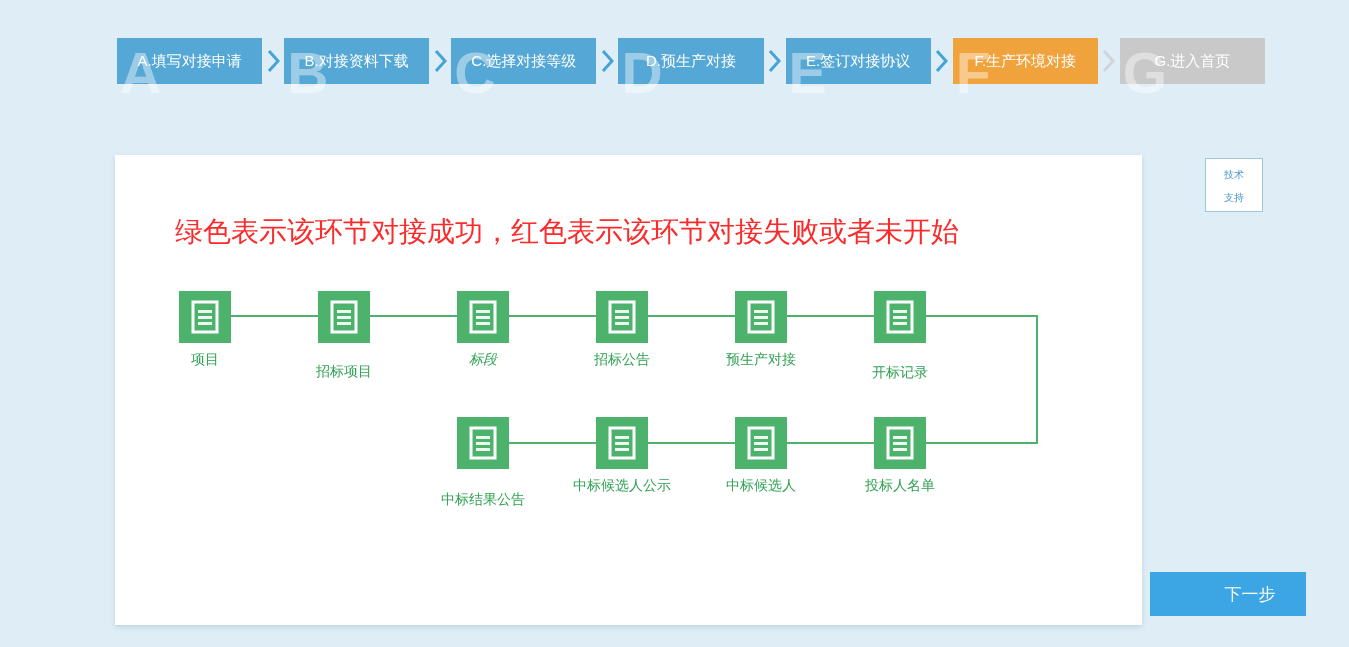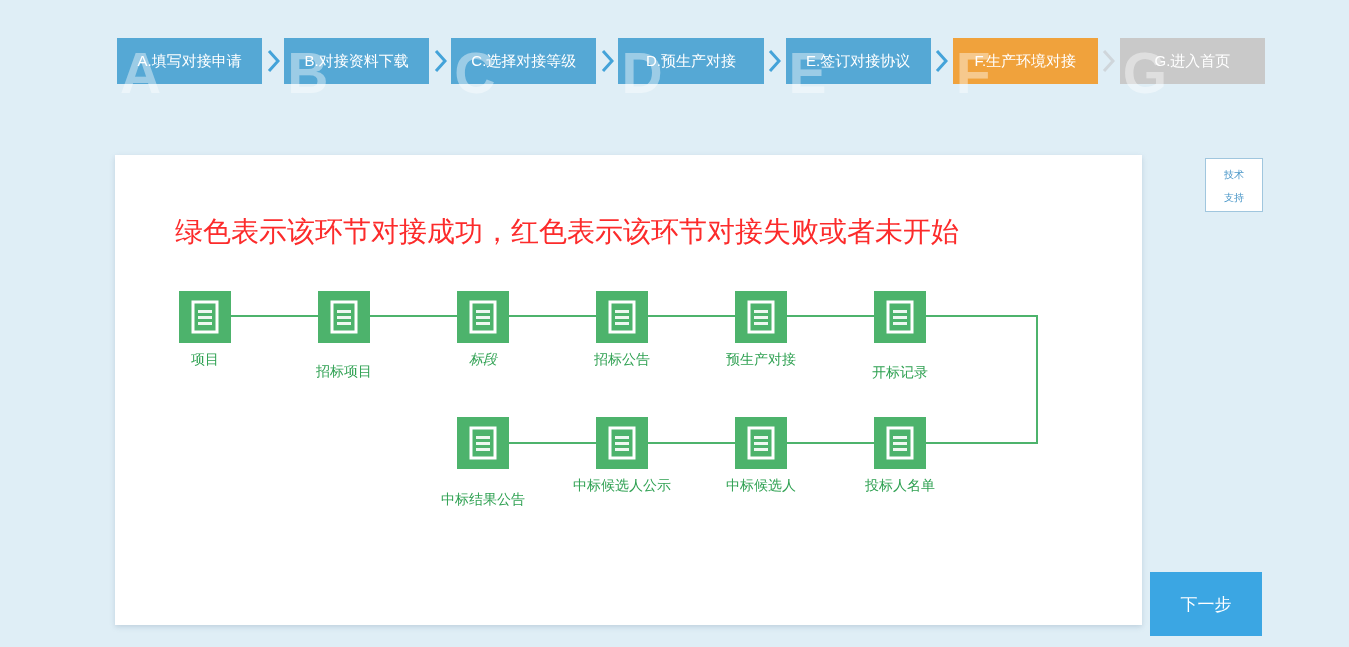--- a/index.html
+++ b/index.html
@@ -50,23 +50,23 @@
     color:#2fa152;font-size:14px;white-space:nowrap;
   }
   
   .support{
     position:absolute;left:1205px;top:158px;width:58px;height:54px;
     box-sizing:border-box;background:#ffffff;border:1px solid #a0c6de;
     color:#4a97c8;font-size:10px;text-align:center;line-height:23px;
     padding-top:4px;cursor:pointer;
   }
   .next-btn{
-    position:absolute;left:1150px;top:572px;width:112px;height:64px;
+    position:absolute;left:1150px;top:572px;width:112px;height:44px;
     background:#3ba6e3;color:#ffffff;font-size:17px;
-    display:flex;align-items:center;justify-content:center;cursor:pointer;
+    display:flex;align-items:center;justify-content:center;cursor:pointer;padding-left:44px;
   }
 </style>
 </head>
 <body>
 
 <div class="stepper">
   <div class="step s-done">
     <span class="wm">A</span>
     <span class="lbl">A.填写对接申请</span>
   </div>

